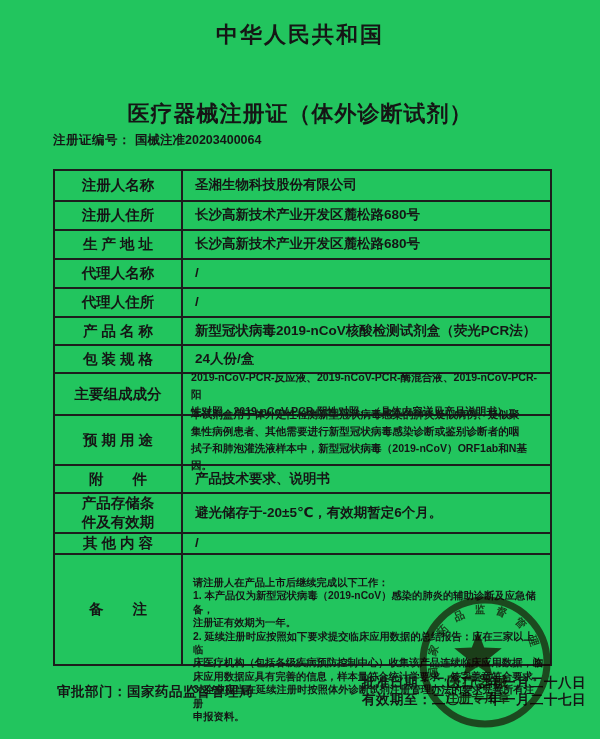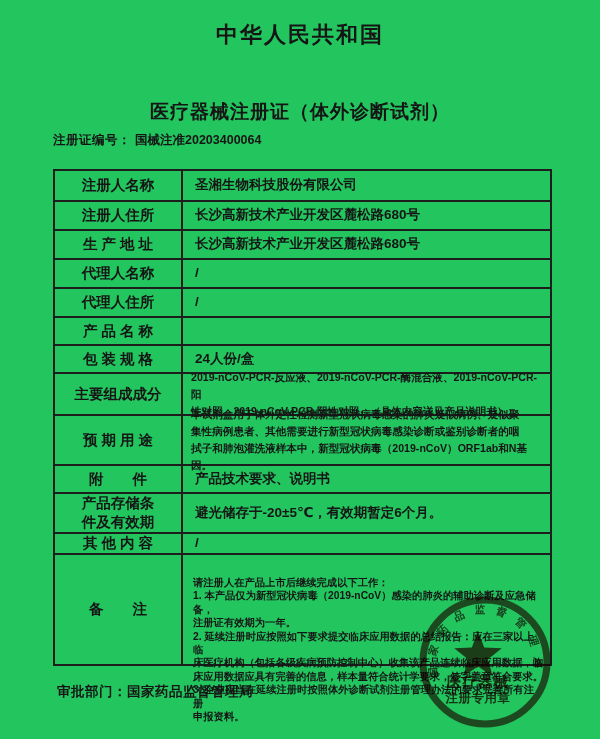--- a/index.html
+++ b/index.html
@@ -7,21 +7,21 @@
     position:relative;width:600px;height:739px;background:#22c55e;
     font-family:"Liberation Sans","DejaVu Sans",sans-serif;
     color:#151515;overflow:hidden;margin:0 auto;
   }
   .title-country{
     position:absolute;top:20px;left:0;width:100%;
     text-align:center;font-size:22px;font-weight:bold;letter-spacing:2px;margin:0;
   }
   .title-cert{
     position:absolute;top:99px;left:0;width:100%;
-    text-align:center;font-size:19px;font-weight:bold;letter-spacing:1px;margin:0;
+    text-align:center;font-size:22px;font-weight:bold;letter-spacing:1px;margin:0;
   }
   .regno{
     position:absolute;top:132px;left:53px;
     font-size:12.5px;font-weight:bold;letter-spacing:.5px;
   }
   .regno .num{margin-left:4px;letter-spacing:0;}
   .info-table{
     position:absolute;left:53px;top:169px;width:499px;
     border:2px solid #1d1d1d;box-sizing:border-box;
     display:flex;flex-direction:column;
@@ -86,20 +86,21 @@
     <div class="row r4">
       <div class="cell-label">代理人名称</div>
       <div class="cell-value">/</div>
     </div>
     <div class="row r5">
       <div class="cell-label">代理人住所</div>
       <div class="cell-value">/</div>
     </div>
     <div class="row r6">
       <div class="cell-label">产 品 名 称</div>
+      <div class="cell-value">新型冠状病毒2019-nCoV核酸检测试剂盒（荧光PCR法）</div>
     </div>
     <div class="row r7">
       <div class="cell-label">包 装 规 格</div>
       <div class="cell-value">24人份/盒</div>
     </div>
     <div class="row r8 small">
       <div class="cell-label">主要组成成分</div>
       <div class="cell-value">2019-nCoV-PCR-反应液、2019-nCoV-PCR-酶混合液、2019-nCoV-PCR-阳
 性对照、2019-nCoV-PCR-阴性对照。（具体内容详见产品说明书）</div>
     </div>
@@ -130,20 +131,24 @@
 2. 延续注册时应按照如下要求提交临床应用数据的总结报告：应在三家以上临
 床医疗机构（包括各级疾病预防控制中心）收集该产品连续临床应用数据，临
 床应用数据应具有完善的信息，样本量符合统计学要求，签字盖章符合要求。
 3. 企业应当在延续注册时按照体外诊断试剂注册管理办法的要求完善所有注册
 申报资料。</div>
     </div>
   </div>
 
   <div class="footer-dept">审批部门：国家药品监督管理局</div>
 
+  <div class="footer-dates">
+    <div>批准日期：二〇二〇年一月二十八日</div>
+    <div>有效期至：二〇二一年一月二十七日</div>
+  </div>
 
   <svg class="stamp" viewBox="0 0 160 157" xmlns="http://www.w3.org/2000/svg">
     <defs>
       <filter id="smudge">
           <feGaussianBlur stdDeviation="0.45"></feGaussianBlur>
         </filter>
       <path id="arcPath" d="M 37.6 104.5 A 49 49 0 1 1 122.4 104.5" fill="none"></path>
     </defs>
     <circle cx="80" cy="80" r="62" fill="none" stroke="#c0392b" stroke-width="7" opacity="0.88"></circle>
     <polygon fill="#c0392b" opacity="0.95" points="73,49 79.2,65.5 96.8,66.3 83,77.2 87.7,94.2 73,84.5 58.3,94.2 63,77.2 49.2,66.3 66.8,65.5"></polygon>

